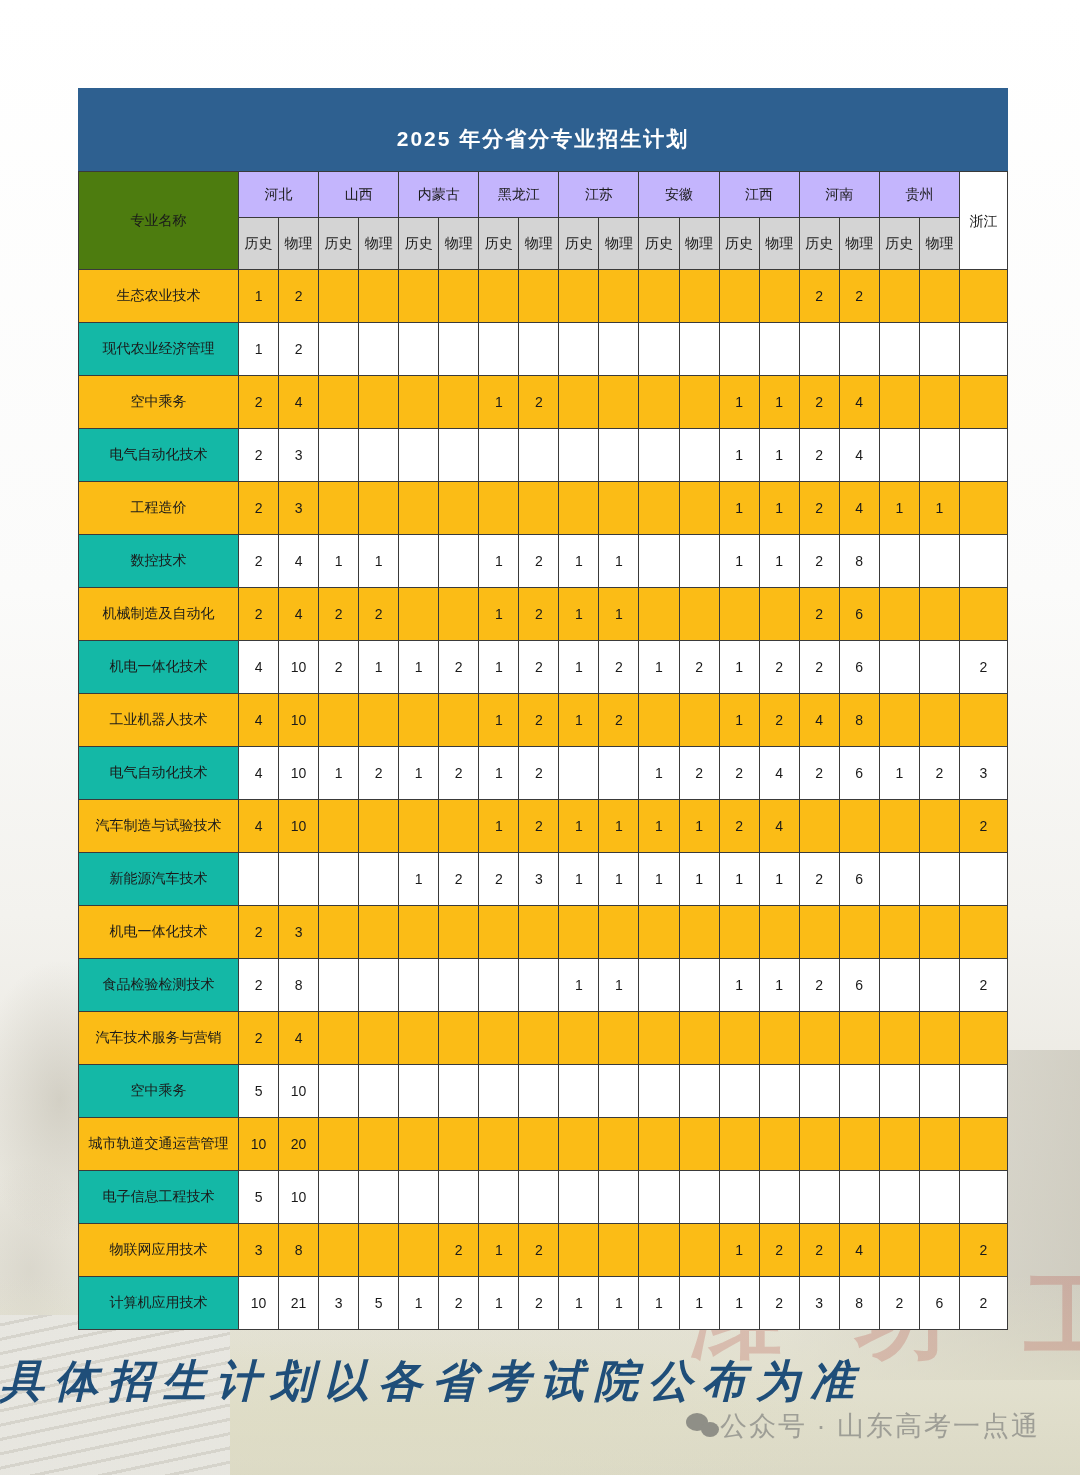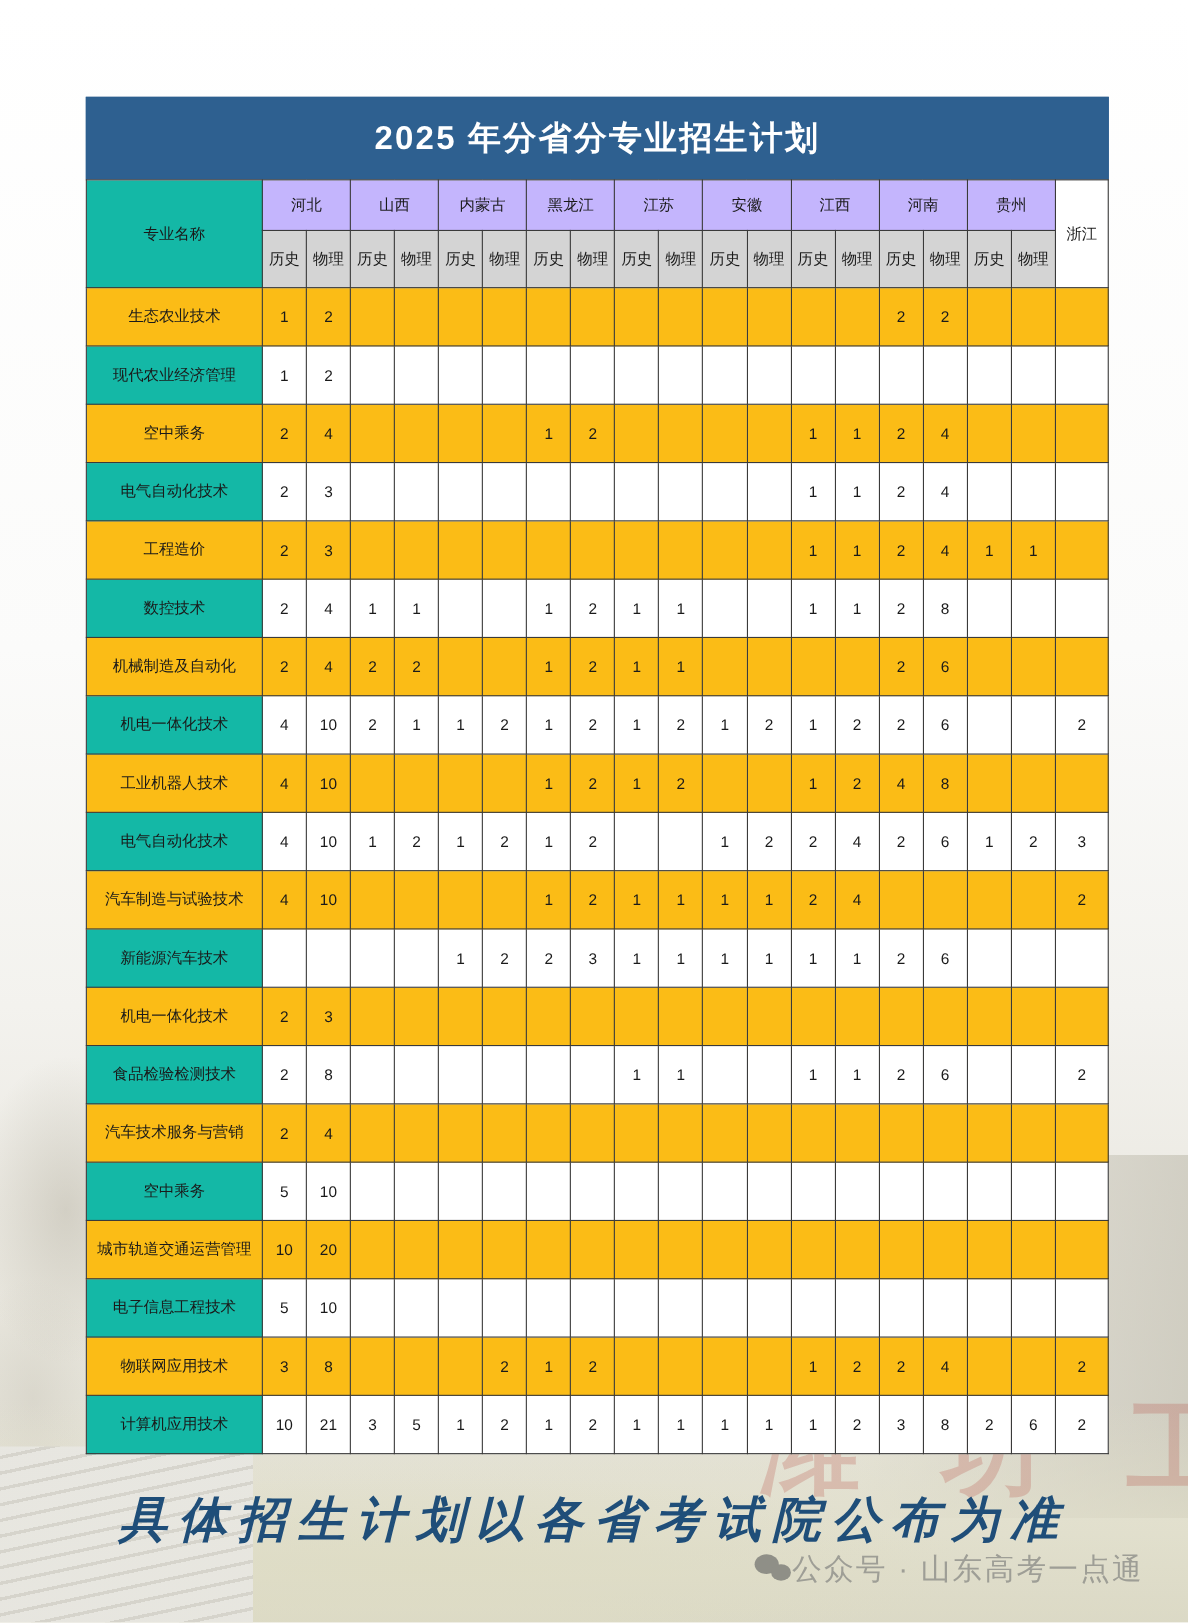--- a/index.html
+++ b/index.html
@@ -80,24 +80,24 @@
     position: absolute;
     left: 78px; top: 88px;
     width: 930px;
     z-index: 2;
   }
 
   .title-bar {
     background: #2E6090;
     color: #ffffff;
     text-align: center;
-    font-size: 30px;
+    font-size: 21px;
     font-weight: bold;
     letter-spacing: 2px;
-    padding: 20px 0 20px;
+    padding: 38px 0 20px;
     line-height: 1.1;
     border: 1px solid #2E6090;
   }
 
   table.plan {
     width: 930px;
     border-collapse: collapse;
     table-layout: fixed;
     background: transparent;
   }
@@ -108,21 +108,21 @@
     font-size: 14px;
     color: #1a1a1a;
     padding: 0;
   }
 
   
   th.major-head {
     width: 160px;
     font-size: 16px;
     font-weight: normal;
-    background: #14b8a6;
+    background: #4d7c0f;
     height: 98px;
   }
   th.prov {
     font-size: 16px;
     font-weight: normal;
     background: #c4b5fd;
     height: 46px;
   }
   th.prov-single {
     font-size: 16px;
@@ -151,21 +151,21 @@
   }
   td.num { background: #ffffff; font-size: 15px; }
   tr.hl td { background: #FBBC16 !important; }
   tr.hl td.major { background: #FBBC16 !important; }
 
   
   .footer-slogan {
     position: absolute;
     left: 0; top: 1352px;
     width: 1080px;
-    text-align: center;
+    text-align: left;
     font-family: "Liberation Serif", "DejaVu Serif", serif;
     font-style: italic;
     font-weight: bold;
     font-size: 44px;
     letter-spacing: 10px;
     color: #1F4E79;
     z-index: 3;
     white-space: nowrap;
   }
   .wechat-mark {

